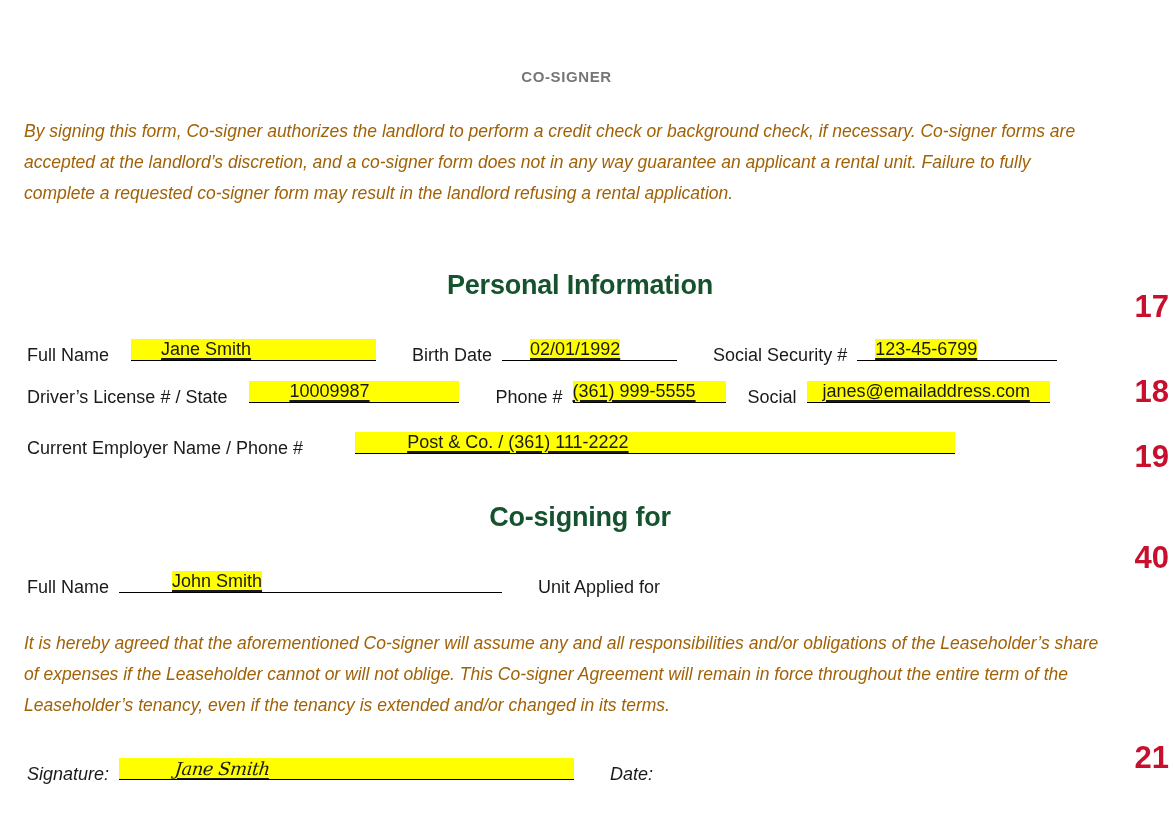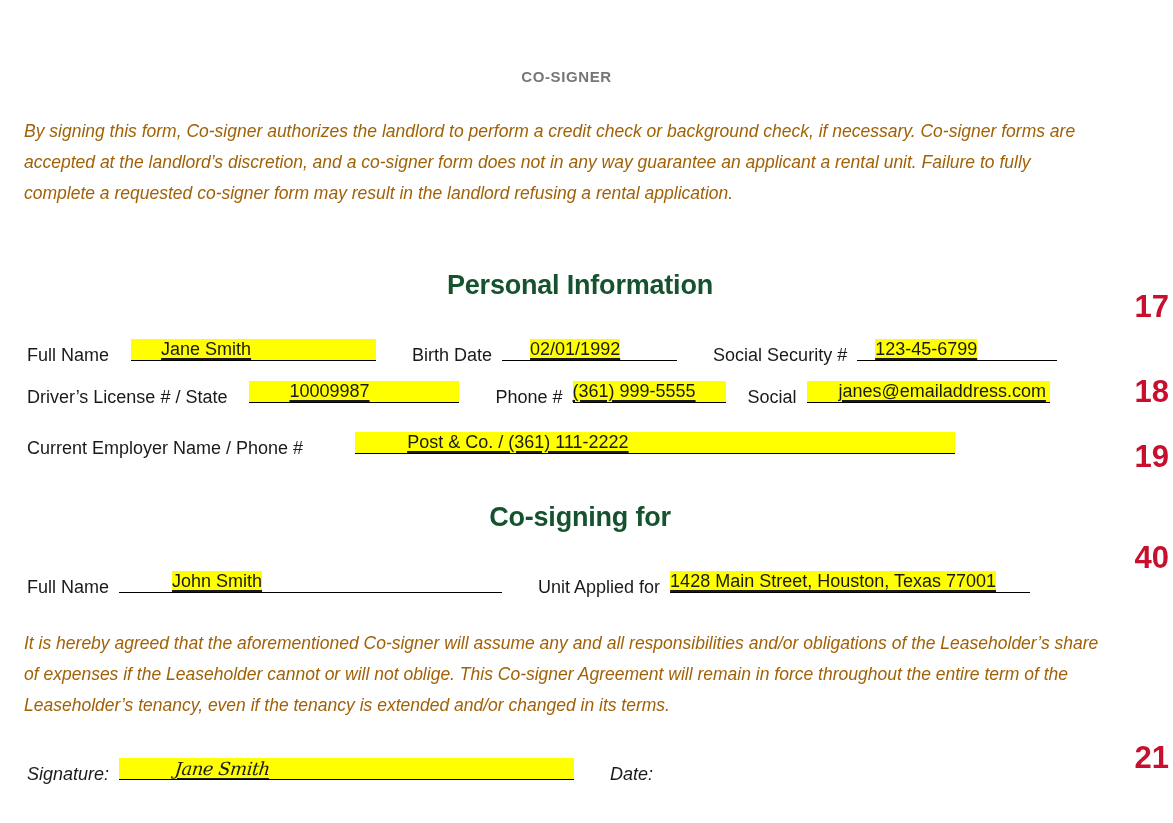--- a/index.html
+++ b/index.html
@@ -193,21 +193,21 @@
     <span class="gap-lg"></span>
     <span class="field-label">Phone #</span>
     <span class="gap-sm"></span>
     <span class="blank hl-full" style="width:153px;">
       <span class="val" style="left:0px;">(361) 999-5555</span>
     </span>
     <span class="gap-md"></span>
     <span class="field-label">Social</span>
     <span class="gap-sm"></span>
     <span class="blank hl-full" style="width:243px;">
-      <span class="val" style="left:32px;">janes@emailaddress.com</span>
+      <span class="val" style="left:16px;">janes@emailaddress.com</span>
     </span>
   </div>
 
   <div class="field-row row-3">
     <span class="field-label">Current Employer Name / Phone #</span>
     <span class="gap-xl"></span>
     <span class="blank hl-full" style="width:600px;">
       <span class="val" style="left:52px;">Post &amp; Co. / (361) 111-2222</span>
     </span>
   </div>
@@ -216,23 +216,20 @@
 
   <div class="field-row row-4">
     <span class="field-label">Full Name</span>
     <span class="gap-sm"></span>
     <span class="blank" style="width:383px;">
       <span class="val hl-text" style="left:53px;">John Smith</span>
     </span>
     <span class="gap-lg"></span>
     <span class="field-label">Unit Applied for</span>
     <span class="gap-sm"></span>
-    <span class="blank" style="width:360px;">
-      <span class="val hl-text" style="left:0px;">1428 Main Street, Houston, Texas 77001</span>
-    </span>
   </div>
 
   <div class="para para-agree">It is hereby agreed that the aforementioned Co-signer will assume any and all responsibilities and/or obligations of the Leaseholder’s share of expenses if the Leaseholder cannot or will not oblige. This Co-signer Agreement will remain in force throughout the entire term of the Leaseholder’s tenancy, even if the tenancy is extended and/or changed in its terms.</div>
 
   <div class="field-row row-sign">
     <span class="field-label italic">Signature:</span>
     <span class="gap-sm"></span>
     <span class="blank hl-full" style="width:455px;">
       <span class="val sig-val" style="left:56px; text-decoration:underline;">Jane Smith</span>
     </span>

